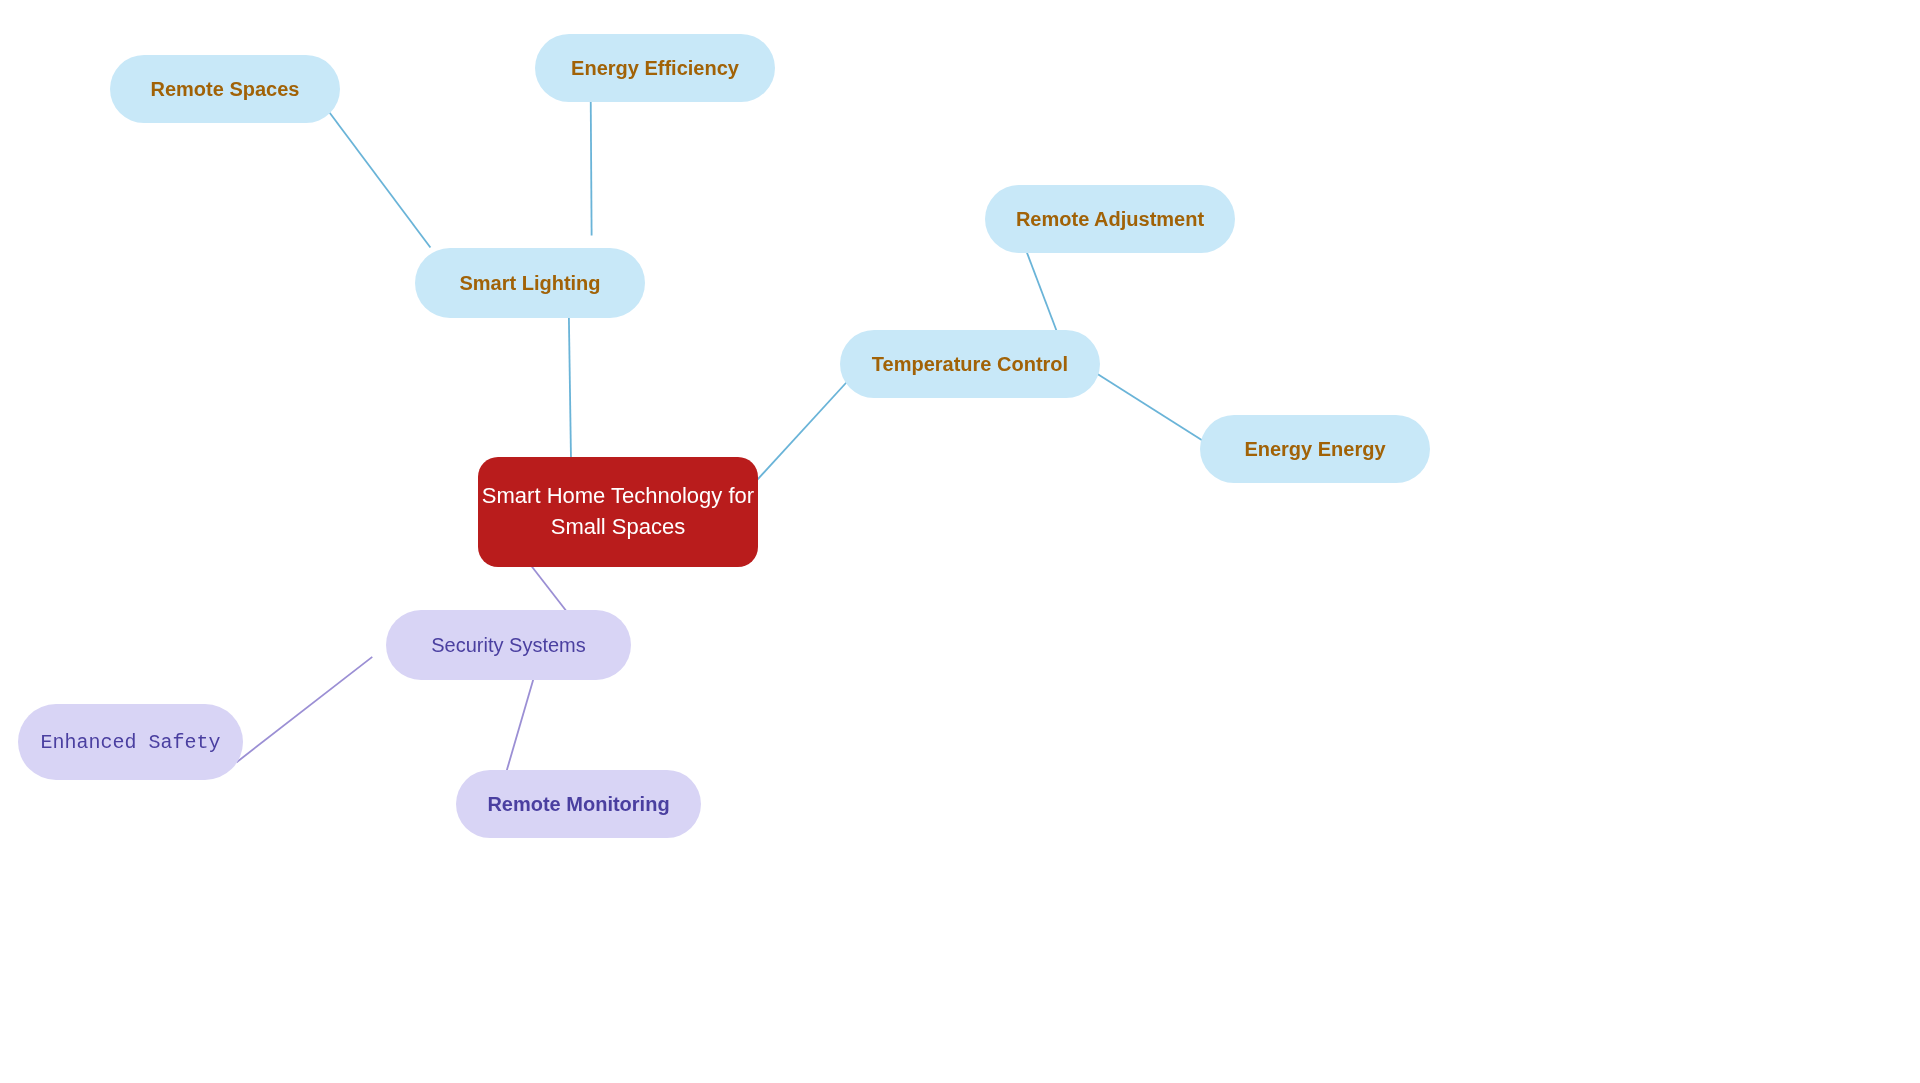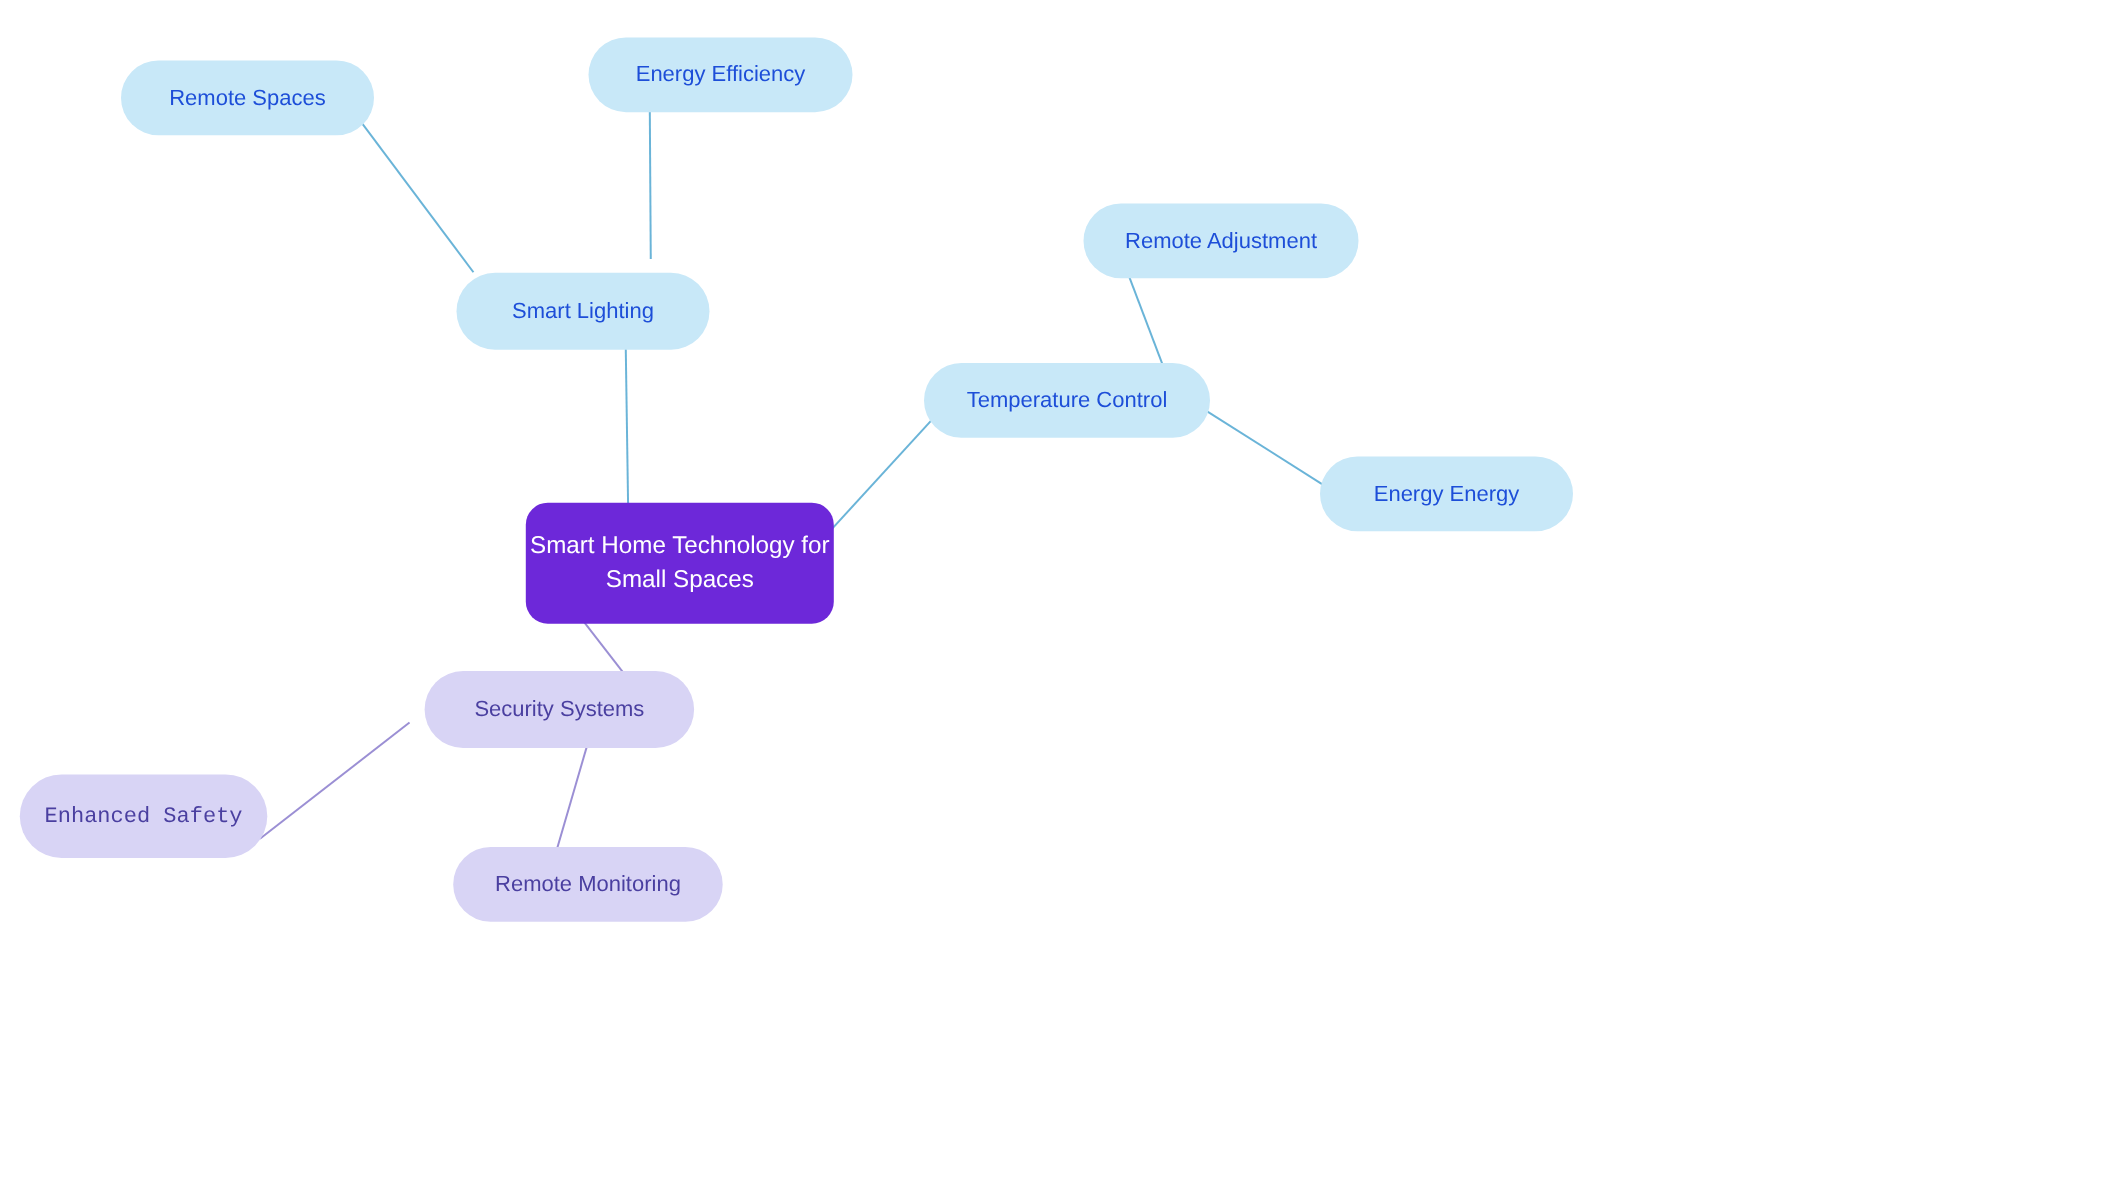--- a/index.html
+++ b/index.html
@@ -22,34 +22,34 @@
       position: absolute;
       border-radius: 50px;
       display: flex;
       align-items: center;
       justify-content: center;
       text-align: center;
       cursor: pointer;
       user-select: none;
     }
     .node-center {
-      background: #6d28d9;
+      background: #b91c1c;
       color: #ffffff;
       font-size: 22px;
       font-weight: 400;
       width: 280px;
       height: 110px;
       border-radius: 20px;
       line-height: 1.4;
     }
     .node-light-blue {
       background: #c8e8f8;
-      color: #1d4ed8;
+      color: #a16207;
       font-size: 20px;
-      font-weight: 400;
+      font-weight: 700;
     }
     .node-light-purple {
       background: #d8d4f5;
       color: #4a3fa0;
       font-size: 20px;
       font-weight: 400;
     }
     .node-lg {
       width: 240px;
       height: 72px;
@@ -104,15 +104,15 @@
 </div>
 
 <div class="node node-light-purple node-lg" id="node-securitySystems" style="left:386px; top:610px; width:245px; height:70px;">
   <span>Security Systems</span>
 </div>
 
 <div class="node node-light-purple node-md" id="node-enhancedSafety" style="left:18px; top:704px; width:225px; height:76px;font-family:Liberation Mono, monospace;">
   <span>Enhanced Safety</span>
 </div>
 
-<div class="node node-light-purple node-lg" id="node-remoteMonitoring" style="left:412px; top:770px; width:245px; height:68px;">
+<div class="node node-light-purple node-lg" id="node-remoteMonitoring" style="left:456px; top:770px; width:245px; height:68px;font-weight:bold;">
   <span>Remote Monitoring</span>
 </div>
 
 </body></html>

